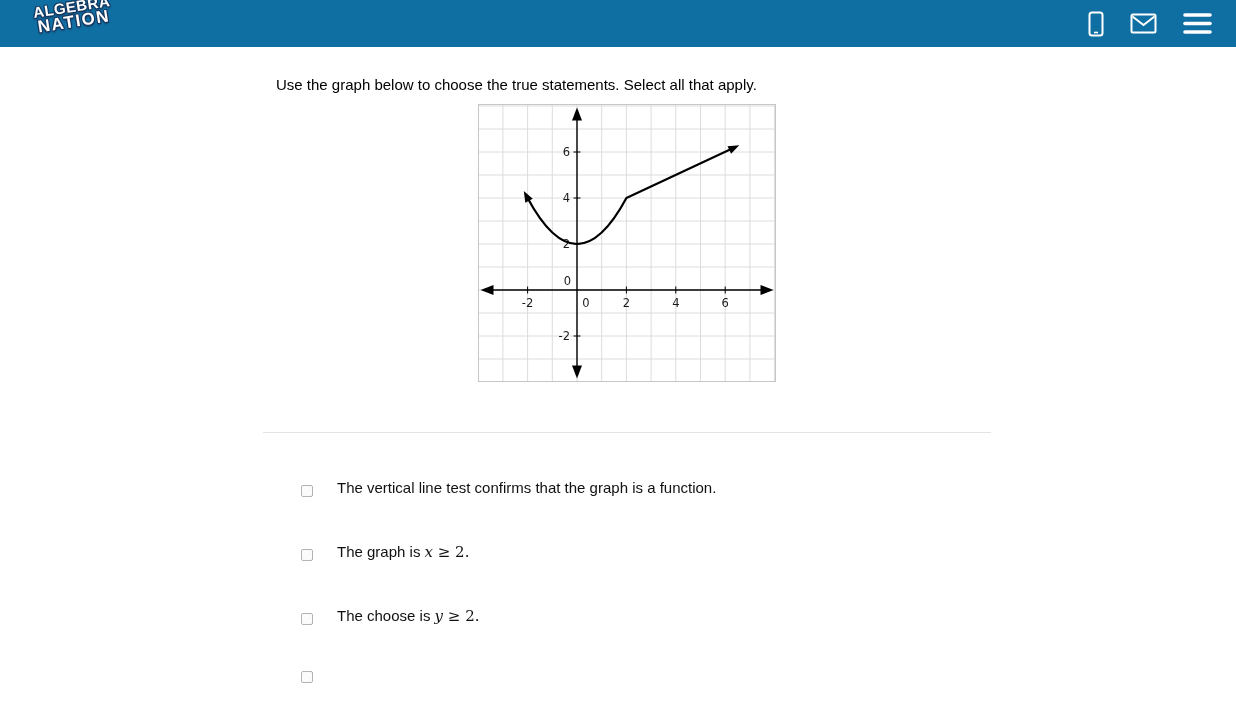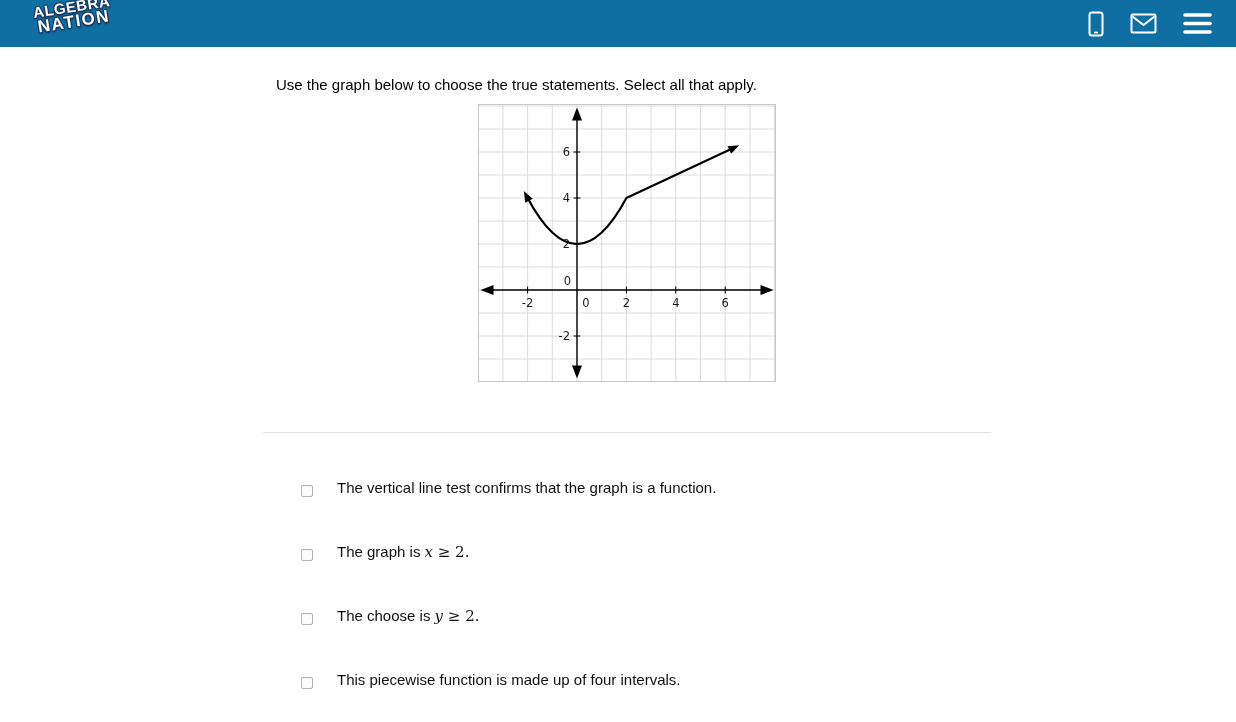--- a/index.html
+++ b/index.html
@@ -183,17 +183,16 @@
       <span class="option-label"><span>The graph is </span><span class="mvar">x</span><span class="mrest"> ≥ 2.</span></span>
     </div>
 
     <div class="option-row">
       <span class="checkbox" role="checkbox" aria-checked="false"></span>
       <span class="option-label"><span>The choose is </span><span class="mvar">y</span><span class="mrest"> ≥ 2.</span></span>
     </div>
 
     <div class="option-row">
       <span class="checkbox" role="checkbox" aria-checked="false"></span>
-      <span class="option-label"><span>This piecewise function is made up of four intervals.</span><span class="mvar"></span><span class="mrest"></span></span>
     </div>
 
   </div>
 </div>
 
 </body></html>

